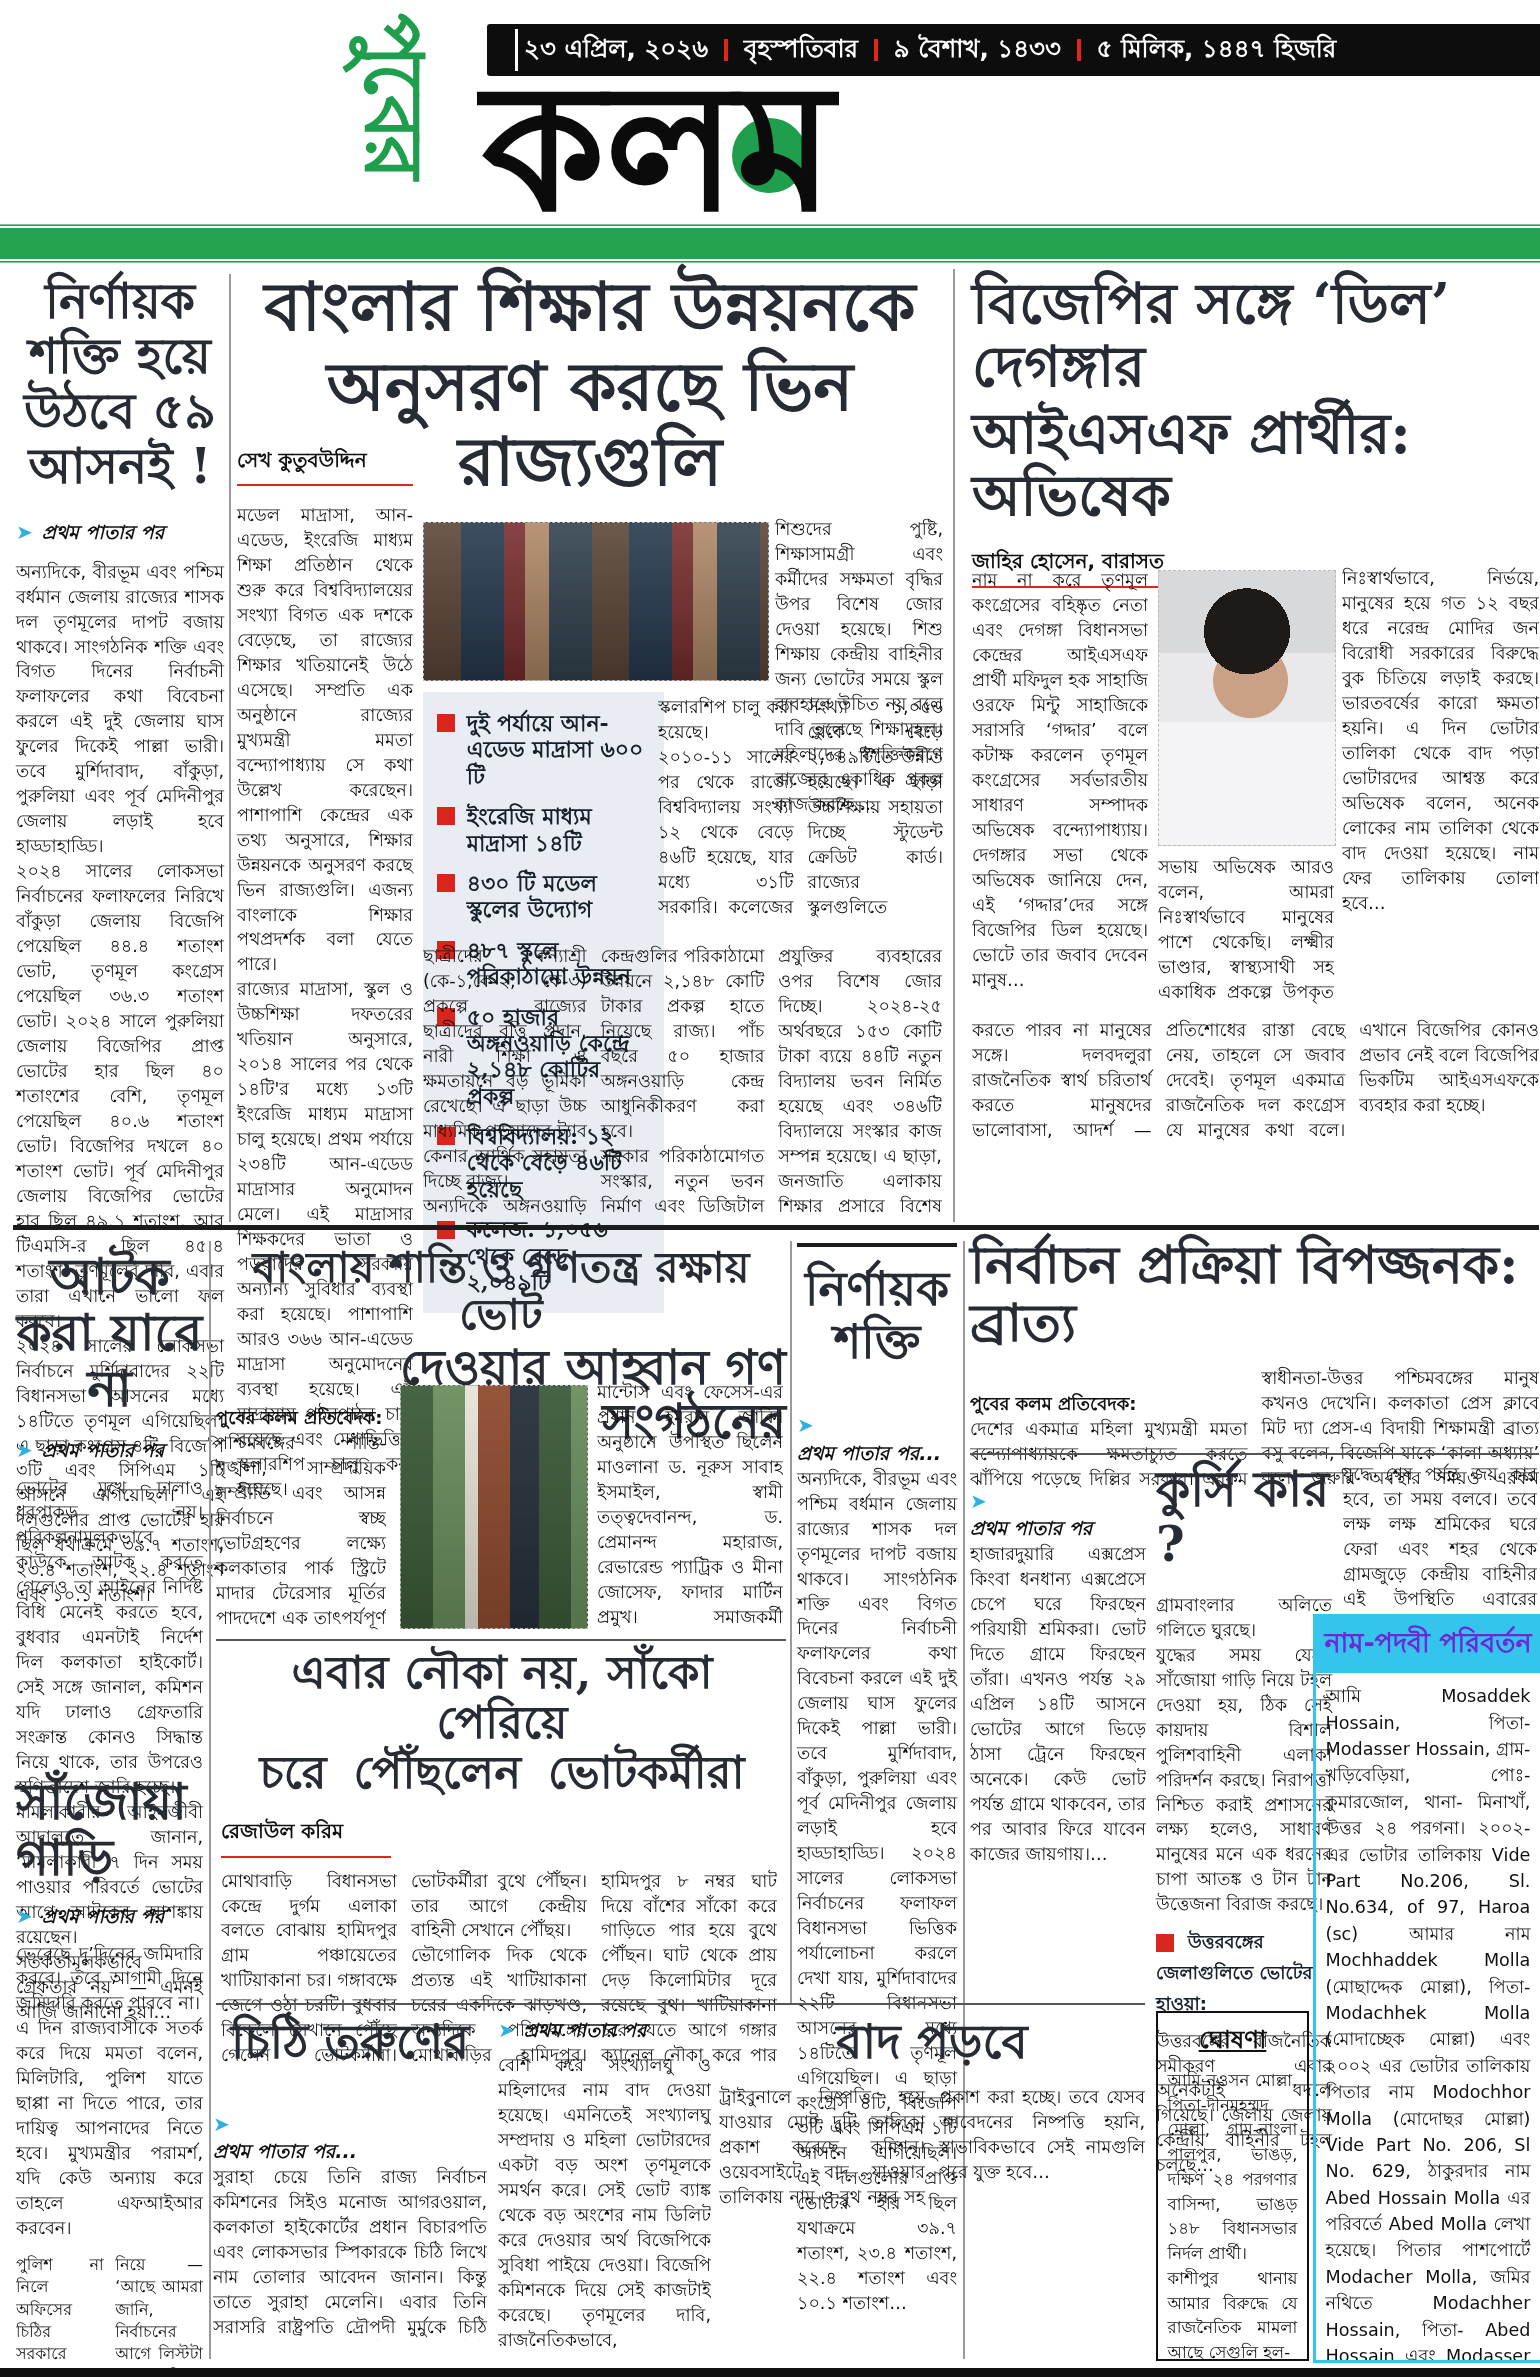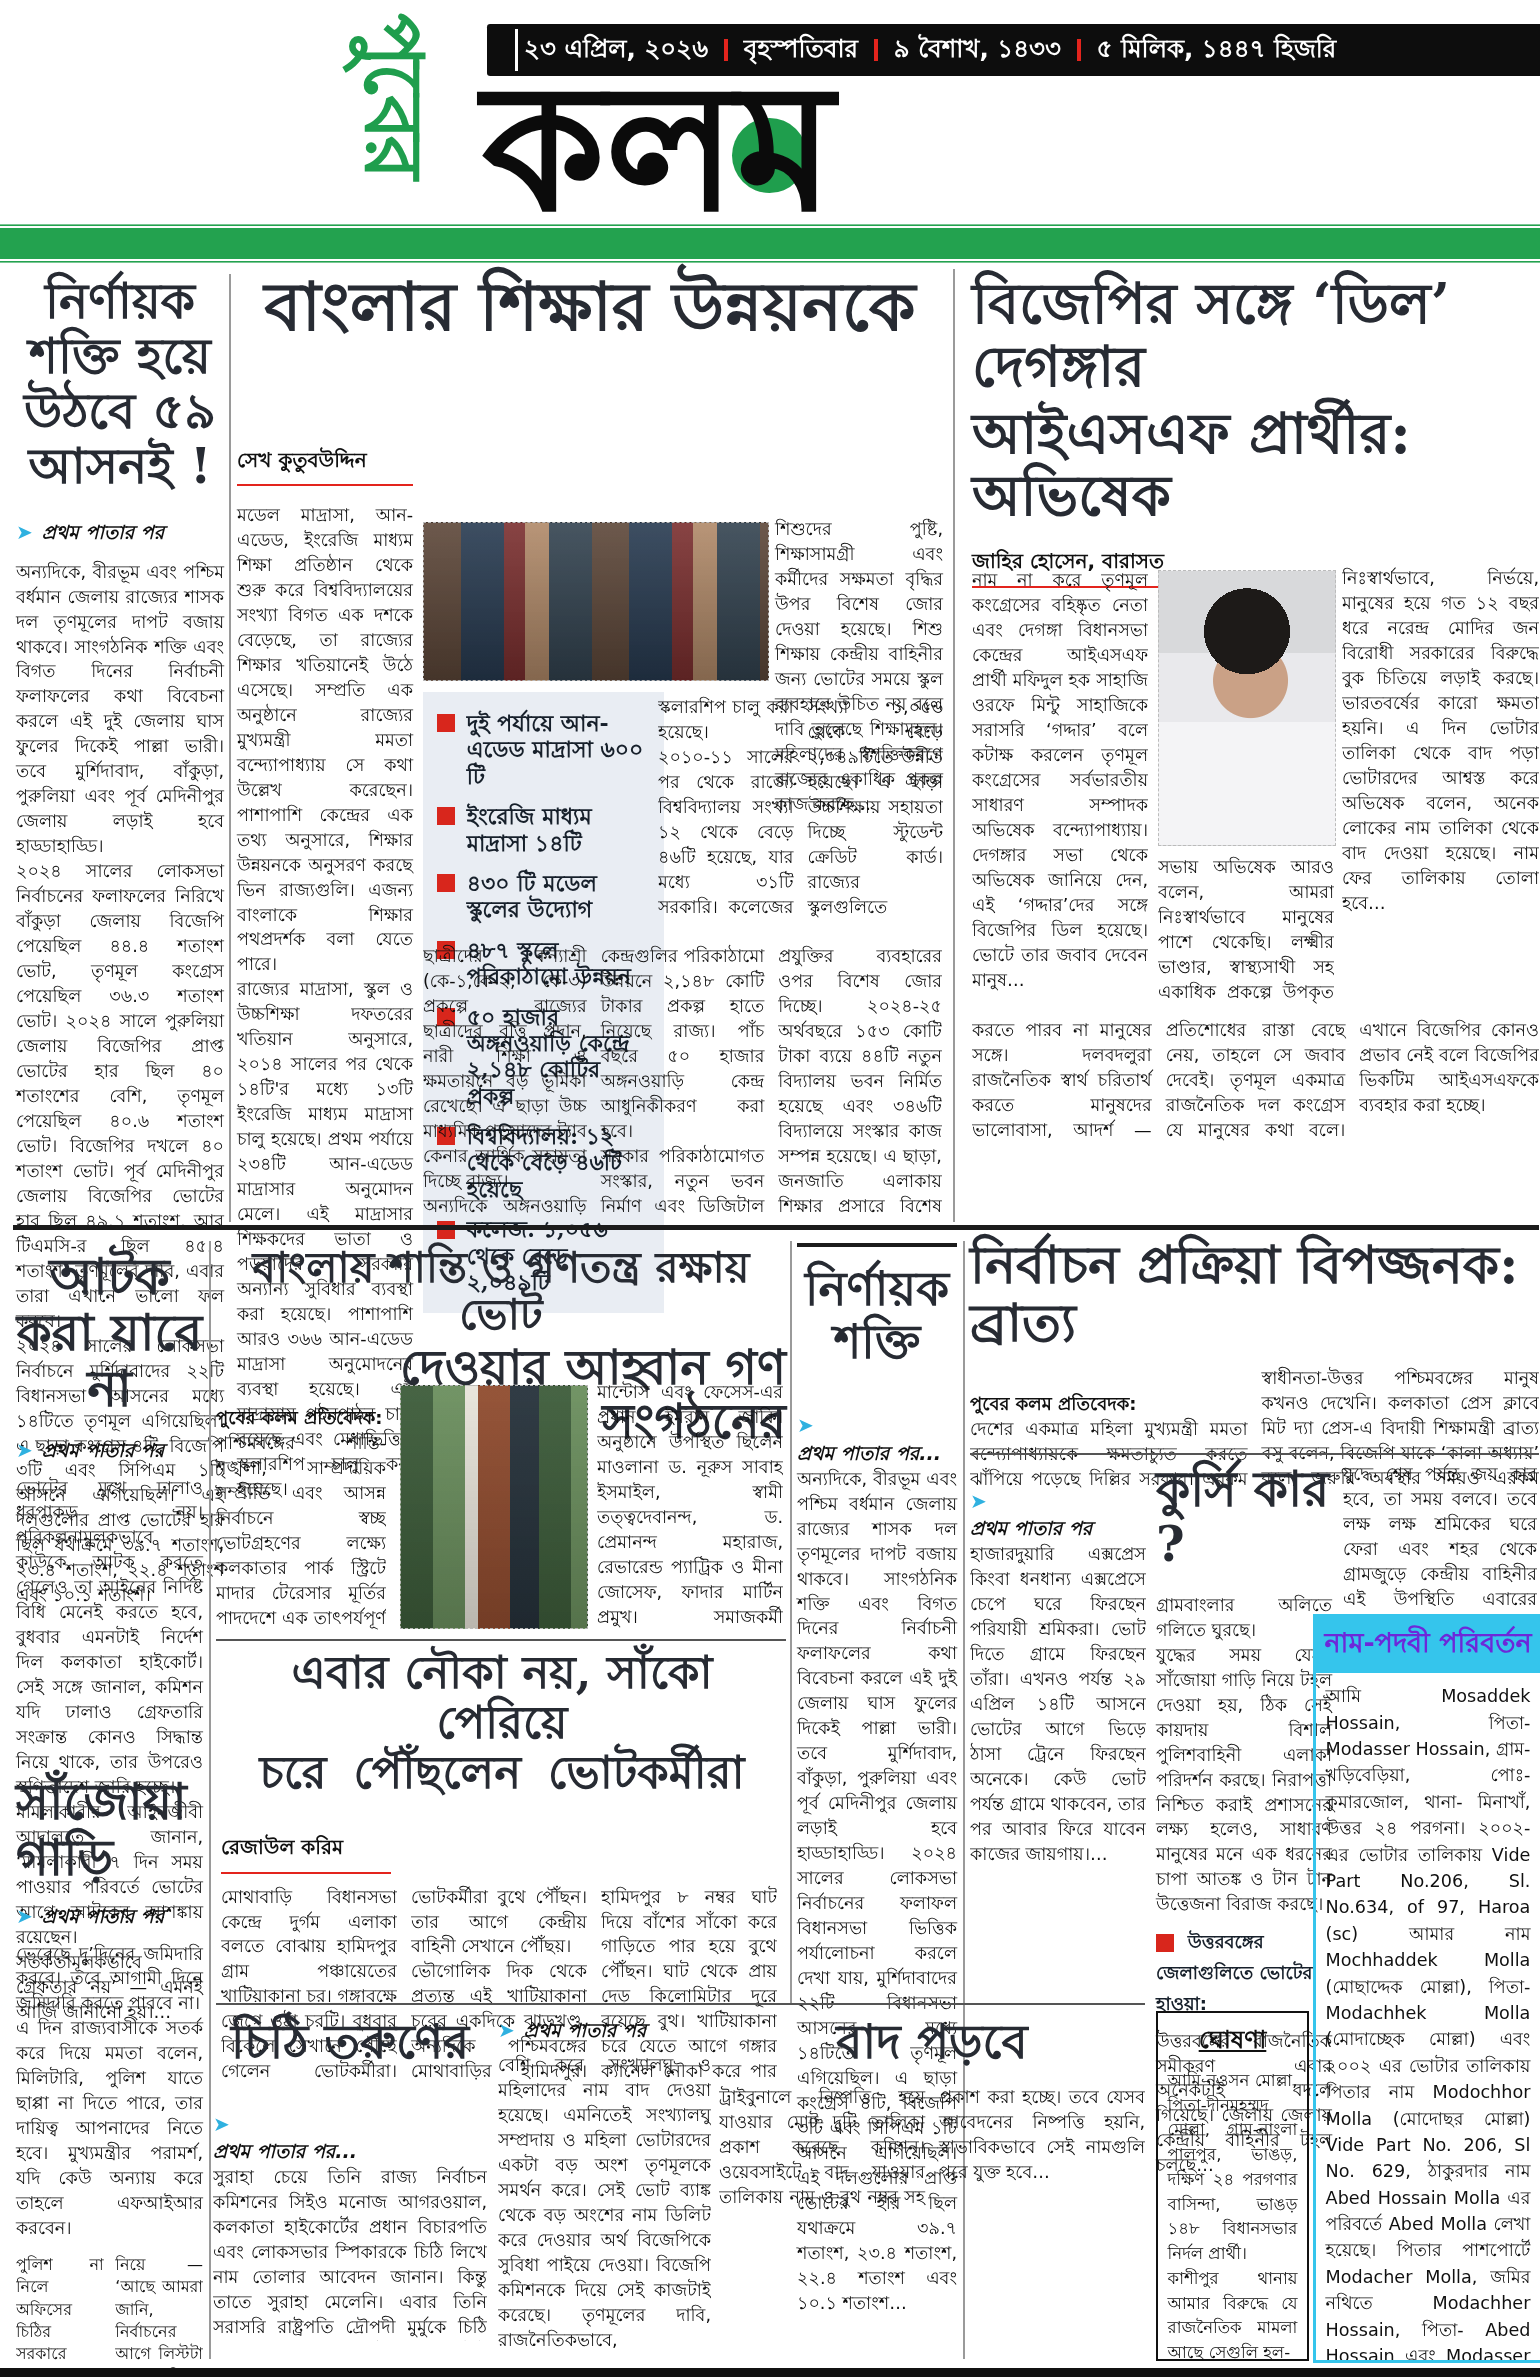--- a/index.html
+++ b/index.html
@@ -98,20 +98,21 @@
       <span class="marker">প্রথম পাতার পর</span>
     </div>
     <div class="bt">অন্যদিকে, বীরভূম এবং পশ্চিম বর্ধমান জেলায় রাজ্যের শাসক দল তৃণমূলের দাপট বজায় থাকবে। সাংগঠনিক শক্তি এবং বিগত দিনের নির্বাচনী ফলাফলের কথা বিবেচনা করলে এই দুই জেলায় ঘাস ফুলের দিকেই পাল্লা ভারী। তবে মুর্শিদাবাদ, বাঁকুড়া, পুরুলিয়া এবং পূর্ব মেদিনীপুর জেলায় লড়াই হবে হাড্ডাহাড্ডি।
 ২০২৪ সালের লোকসভা নির্বাচনের ফলাফলের নিরিখে বাঁকুড়া জেলায় বিজেপি পেয়েছিল ৪৪.৪ শতাংশ ভোট, তৃণমূল কংগ্রেস পেয়েছিল ৩৬.৩ শতাংশ ভোট। ২০২৪ সালে পুরুলিয়া জেলায় বিজেপির প্রাপ্ত ভোটের হার ছিল ৪০ শতাংশের বেশি, তৃণমূল পেয়েছিল ৪০.৬ শতাংশ ভোট। বিজেপির দখলে ৪০ শতাংশ ভোট। পূর্ব মেদিনীপুর জেলায় বিজেপির ভোটের হার ছিল ৪৯.১ শতাংশ, আর টিএমসি-র ছিল ৪৫.৪ শতাংশ। তৃণমূলের দাবি, এবার তারা এখানে ভালো ফল করবে।
 ২০২৪ সালের লোকসভা নির্বাচনে মুর্শিদাবাদের ২২টি বিধানসভা আসনের মধ্যে ১৪টিতে তৃণমূল এগিয়েছিল। এ ছাড়া কংগ্রেস ৪টি, বিজেপি ৩টি এবং সিপিএম ১টি আসনে এগিয়েছিল। এই দলগুলোর প্রাপ্ত ভোটের হার ছিল যথাক্রমে ৩৯.৭ শতাংশ, ২৩.৪ শতাংশ, ২২.৪ শতাংশ এবং ১০.১ শতাংশ।</div>
   </div>
   <div class="abs vline" style="left:229px;top:274px;height:948px;"></div>
 
   <div class="abs" style="left:237px;top:269px;width:706px;height:956px;">
     <div class="hl hl-c" style="font-size:67px;">বাংলার শিক্ষার উন্নয়নকে</div>
+    <div class="hl hl-c" style="font-size:67px;margin-top:5.3px;">অনুসরণ করছে ভিন রাজ্যগুলি</div>
     <div class="abs" style="left:0;top:176px;width:176px;">
       <div class="byline">সেখ কুতুবউদ্দিন</div>
       <div class="redrule"></div>
     </div>
     <div class="abs bt" style="left:0;top:234px;width:176px;">মডেল মাদ্রাসা, আন-এডেড, ইংরেজি মাধ্যম শিক্ষা প্রতিষ্ঠান থেকে শুরু করে বিশ্ববিদ্যালয়ের সংখ্যা বিগত এক দশকে বেড়েছে, তা রাজ্যের শিক্ষার খতিয়ানেই উঠে এসেছে। সম্প্রতি এক অনুষ্ঠানে রাজ্যের মুখ্যমন্ত্রী মমতা বন্দ্যোপাধ্যায় সে কথা উল্লেখ করেছেন। পাশাপাশি কেন্দ্রের এক তথ্য অনুসারে, শিক্ষার উন্নয়নকে অনুসরণ করছে ভিন রাজ্যগুলি। এজন্য বাংলাকে শিক্ষার পথপ্রদর্শক বলা যেতে পারে।
 রাজ্যের মাদ্রাসা, স্কুল ও উচ্চশিক্ষা দফতরের খতিয়ান অনুসারে, ২০১৪ সালের পর থেকে ১৪টি'র মধ্যে ১৩টি ইংরেজি মাধ্যম মাদ্রাসা চালু হয়েছে। প্রথম পর্যায়ে ২৩৪টি আন-এডেড মাদ্রাসার অনুমোদন মেলে। এই মাদ্রাসার শিক্ষকদের ভাতা ও পড়ুয়াদের সরকারি অন্যান্য সুবিধার ব্যবস্থা করা হয়েছে। পাশাপাশি আরও ৩৬৬ আন-এডেড মাদ্রাসা অনুমোদনের ব্যবস্থা হয়েছে। এই মাদ্রাসায় পঠনপাঠন চালু রয়েছে এবং মেধাভিত্তিক স্কলারশিপ চালু করা হয়েছে।</div>
     <div class="abs photo photo-students" style="left:186px;top:253px;width:344px;height:157px;"></div>
     <div class="abs bt" style="left:538px;top:248px;width:168px;">শিশুদের পুষ্টি, শিক্ষাসামগ্রী এবং কর্মীদের সক্ষমতা বৃদ্ধির উপর বিশেষ জোর দেওয়া হয়েছে। শিশু শিক্ষায় কেন্দ্রীয় বাহিনীর জন্য ভোটের সময়ে স্কুল ব্যবহারে উচিত নয় বলে দাবি তুলেছে শিক্ষামহল। মহিলাদের স্বশক্তিকরণে রাজ্যের একাধিক প্রকল্প কাজ করছে…</div>
     <div class="abs bulletbox" style="left:186px;top:423px;width:213px;">
       <div class="bitem">
@@ -197,21 +198,21 @@
       <span>পশ্চিমবঙ্গের শান্তি-শৃঙ্খলা, সাম্প্রদায়িক সম্প্রীতি এবং আসন্ন নির্বাচনে স্বচ্ছ ভোটগ্রহণের লক্ষ্যে কলকাতার পার্ক স্ট্রিটে মাদার টেরেসার মূর্তির পাদদেশে এক তাৎপর্যপূর্ণ সমাবেশ অনুষ্ঠিত হয়। ক্যাথলিক অ্যাসোসিয়েশন অফ বেঙ্গল ও এফএসিইএস-এর যৌথ উদ্যোগে আয়োজিত এই সমাবেশে গণতান্ত্রিক পরিবেশ রক্ষায় সংহতি জানানো হয়।</span>
     </div>
     <div class="abs photo photo-rally" style="left:184px;top:141px;width:186px;height:242px;"></div>
     <div class="abs bt" style="left:381px;top:136px;width:186px;height:250px;overflow:hidden;">মান্টোস এবং ফেসেস-এর প্রধান ইমরান জাকি। অনুষ্ঠানে উপস্থিত ছিলেন মাওলানা ড. নূরুস সাবাহ ইসমাইল, স্বামী তত্ত্বদেবানন্দ, ড. প্রেমানন্দ মহারাজ, রেভারেন্ড প্যাট্রিক ও মীনা জোসেফ, ফাদার মার্টিন প্রমুখ। সমাজকর্মী তেজিন্দর সিং, রবি আগরওয়াল ও তসলিমা সিং সহ সকলে অধিকার রক্ষায় সংহতি প্রকাশ করেন। সভায় সভাপতিত্ব করেন সিএবি-র সভাপতি মিস অ্যাঞ্জেলিনা। বহু বিশিষ্টজন উপস্থিত ছিলেন।</div>
   </div>
 
   <div class="abs thinline" style="left:216px;top:1639px;width:570px;"></div>
   <div class="abs" style="left:221px;top:1648px;width:562px;">
     <div class="hl hl-c" style="font-size:45px;">এবার নৌকা নয়, সাঁকো পেরিয়ে</div>
     <div class="hl hl-c" style="font-size:45px;margin-top:3.2px;font-family:Liberation Mono, monospace;">চরে পৌঁছলেন ভোটকর্মীরা</div>
-    <div style="margin-top:30px;width:170px;">
+    <div style="margin-top:14px;width:170px;">
       <div class="byline">রেজাউল করিম</div>
       <div class="redrule"></div>
     </div>
     <div style="display:flex;gap:14px;margin-top:10.7px;">
       <div class="bt" style="width:176px;height:197px;overflow:hidden;">মোথাবাড়ি বিধানসভা কেন্দ্রে দুর্গম এলাকা বলতে বোঝায় হামিদপুর গ্রাম পঞ্চায়েতের খাটিয়াকানা চর। গঙ্গাবক্ষে জেগে ওঠা চরটি। বুধবার বিকেলে সেখানে পৌঁছে গেলেন ভোটকর্মীরা। আগে ভেঙেই পারাপার করতে হত প্রায় দেড় ঘণ্টা পথ…</div>
       <div class="bt" style="width:176px;height:197px;overflow:hidden;">ভোটকর্মীরা বুথে পৌঁছন। তার আগে কেন্দ্রীয় বাহিনী সেখানে পৌঁছয়।
 ভৌগোলিক দিক থেকে প্রত্যন্ত এই খাটিয়াকানা চরের একদিকে ঝাড়খণ্ড, অন্যদিকে পশ্চিমবঙ্গের মোথাবাড়ির হামিদপুর। চরের…
 স্থানীয় ঘাটমাঝি মণ্ডল জানান, এবারই পারাপারের জন্য বাঁশের সাঁকো তৈরি করা হয়েছে…</div>
       <div class="bt" style="width:176px;height:197px;overflow:hidden;">হামিদপুর ৮ নম্বর ঘাট দিয়ে বাঁশের সাঁকো করে গাড়িতে পার হয়ে বুথে পৌঁছন। ঘাট থেকে প্রায় দেড় কিলোমিটার দূরে রয়েছে বুথ। খাটিয়াকানা চরে যেতে আগে গঙ্গার ক্যানেল নৌকা করে পার হতে হত।</div>
     </div>

